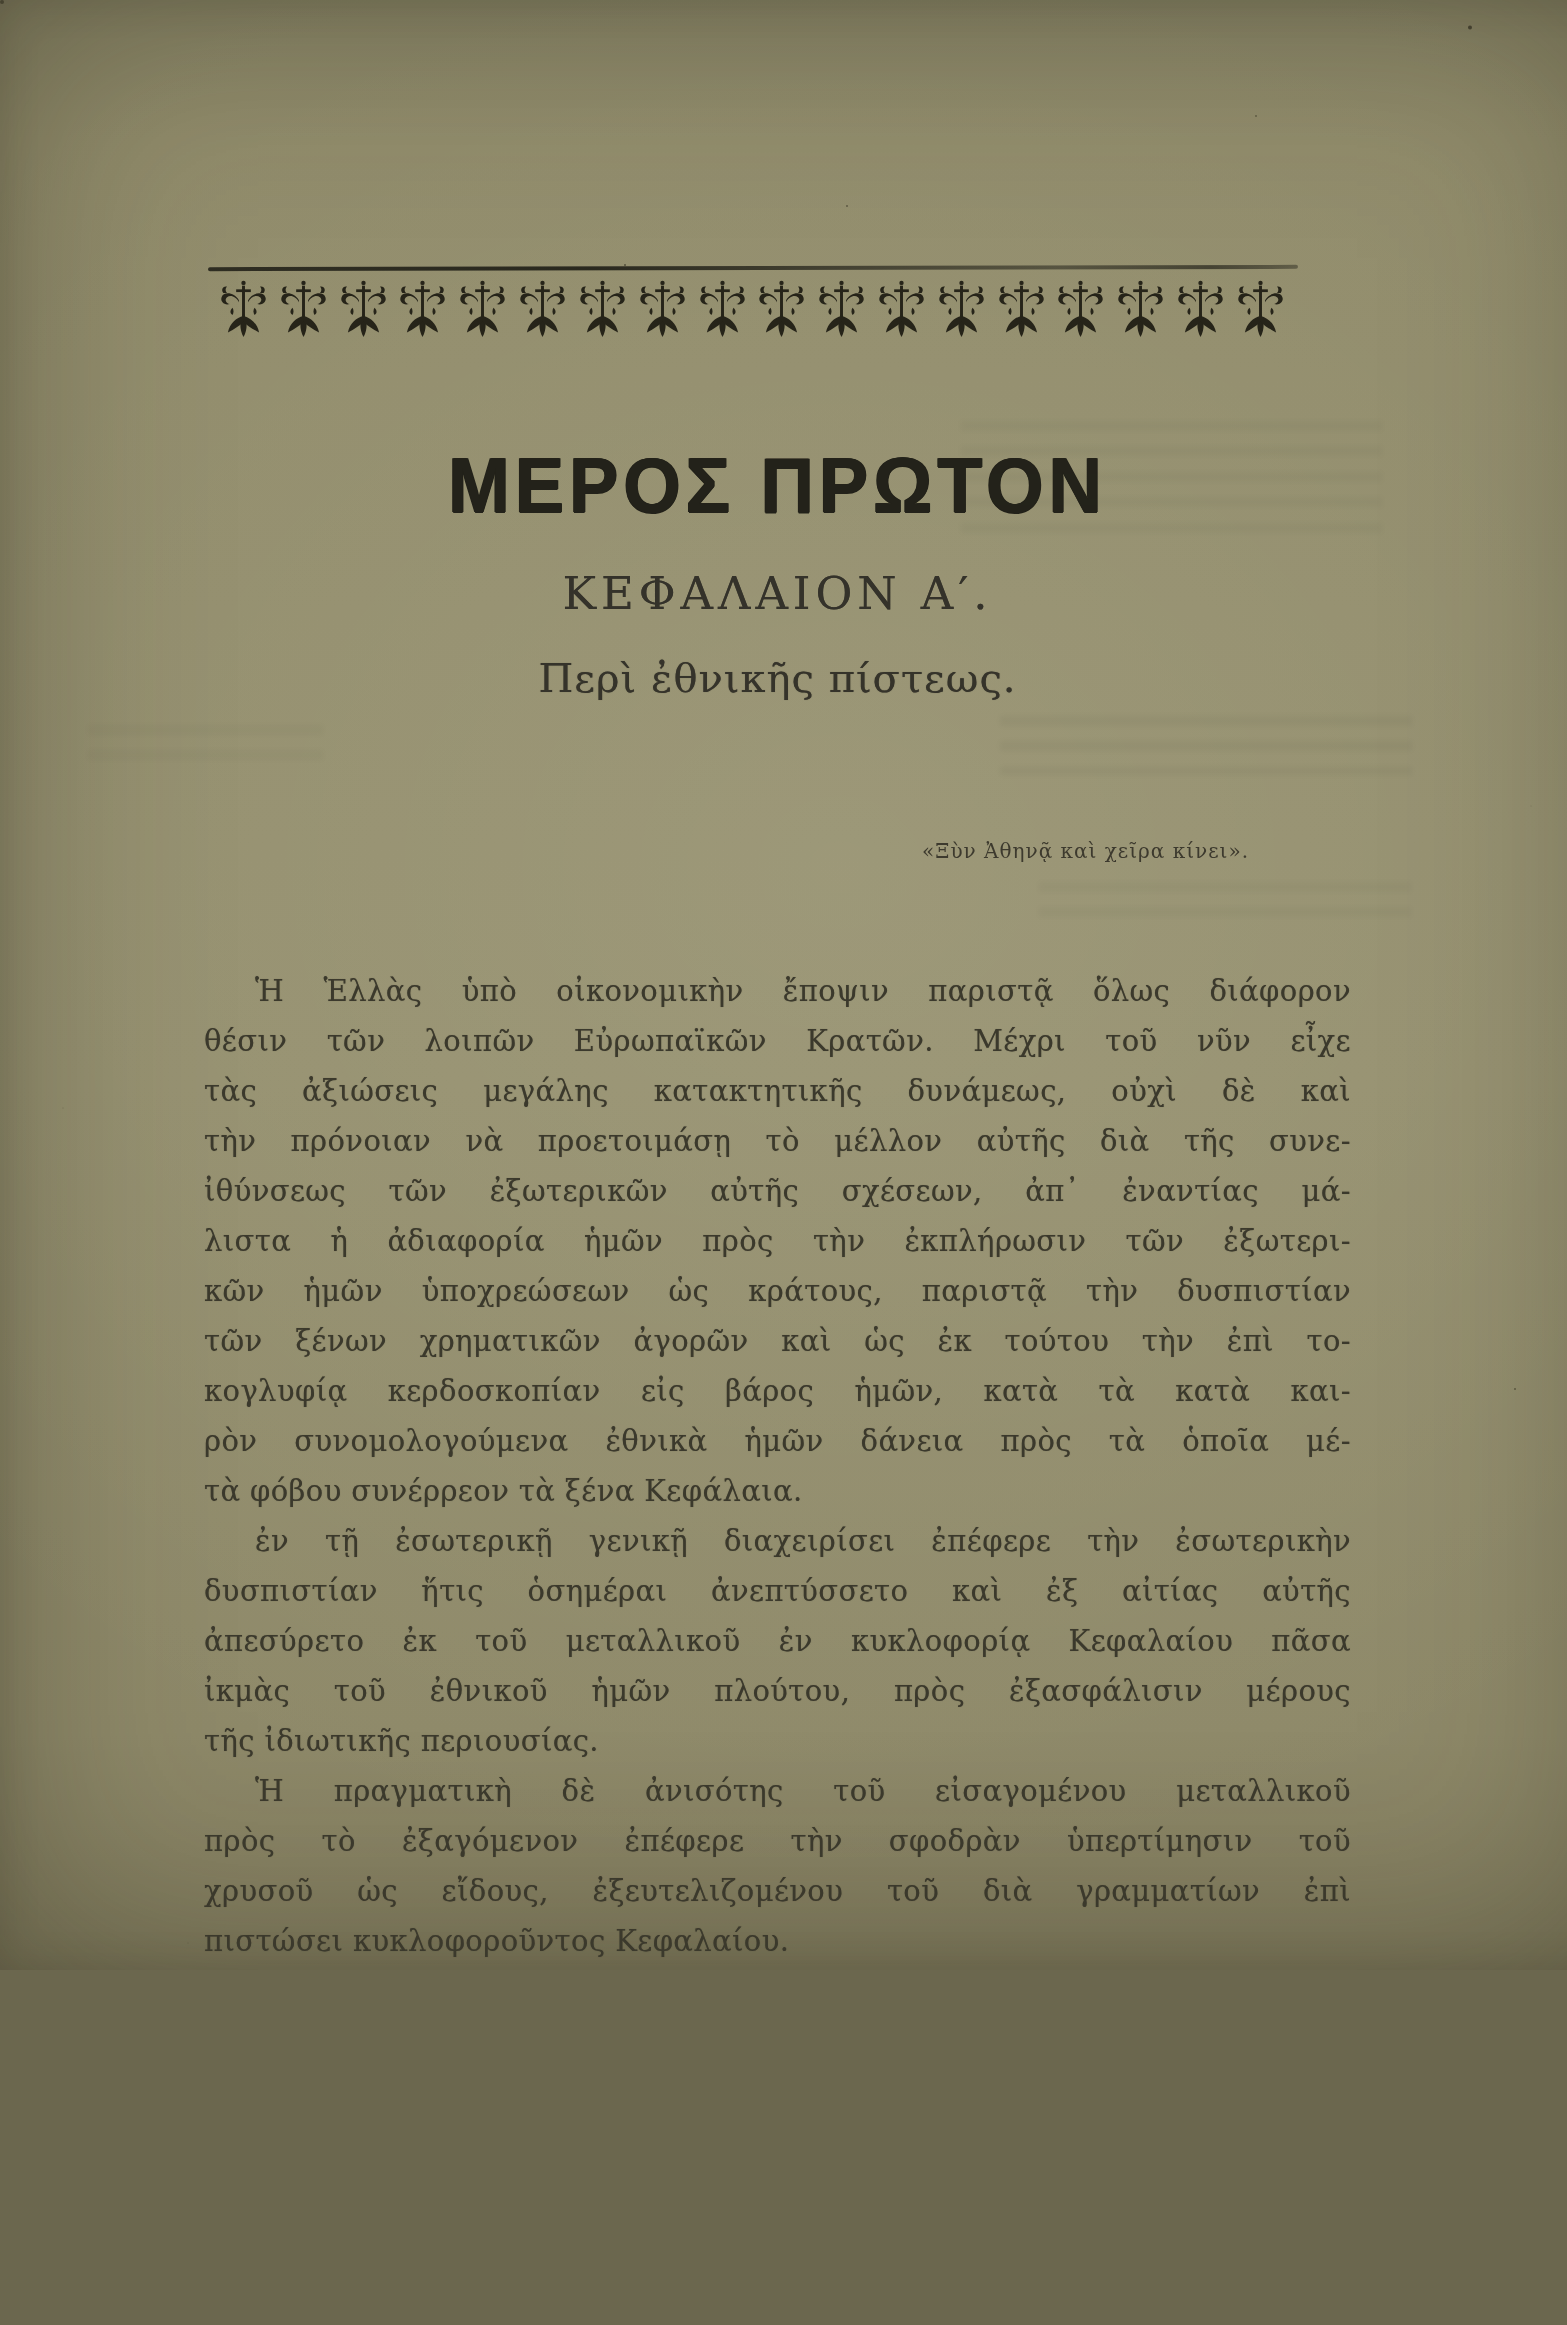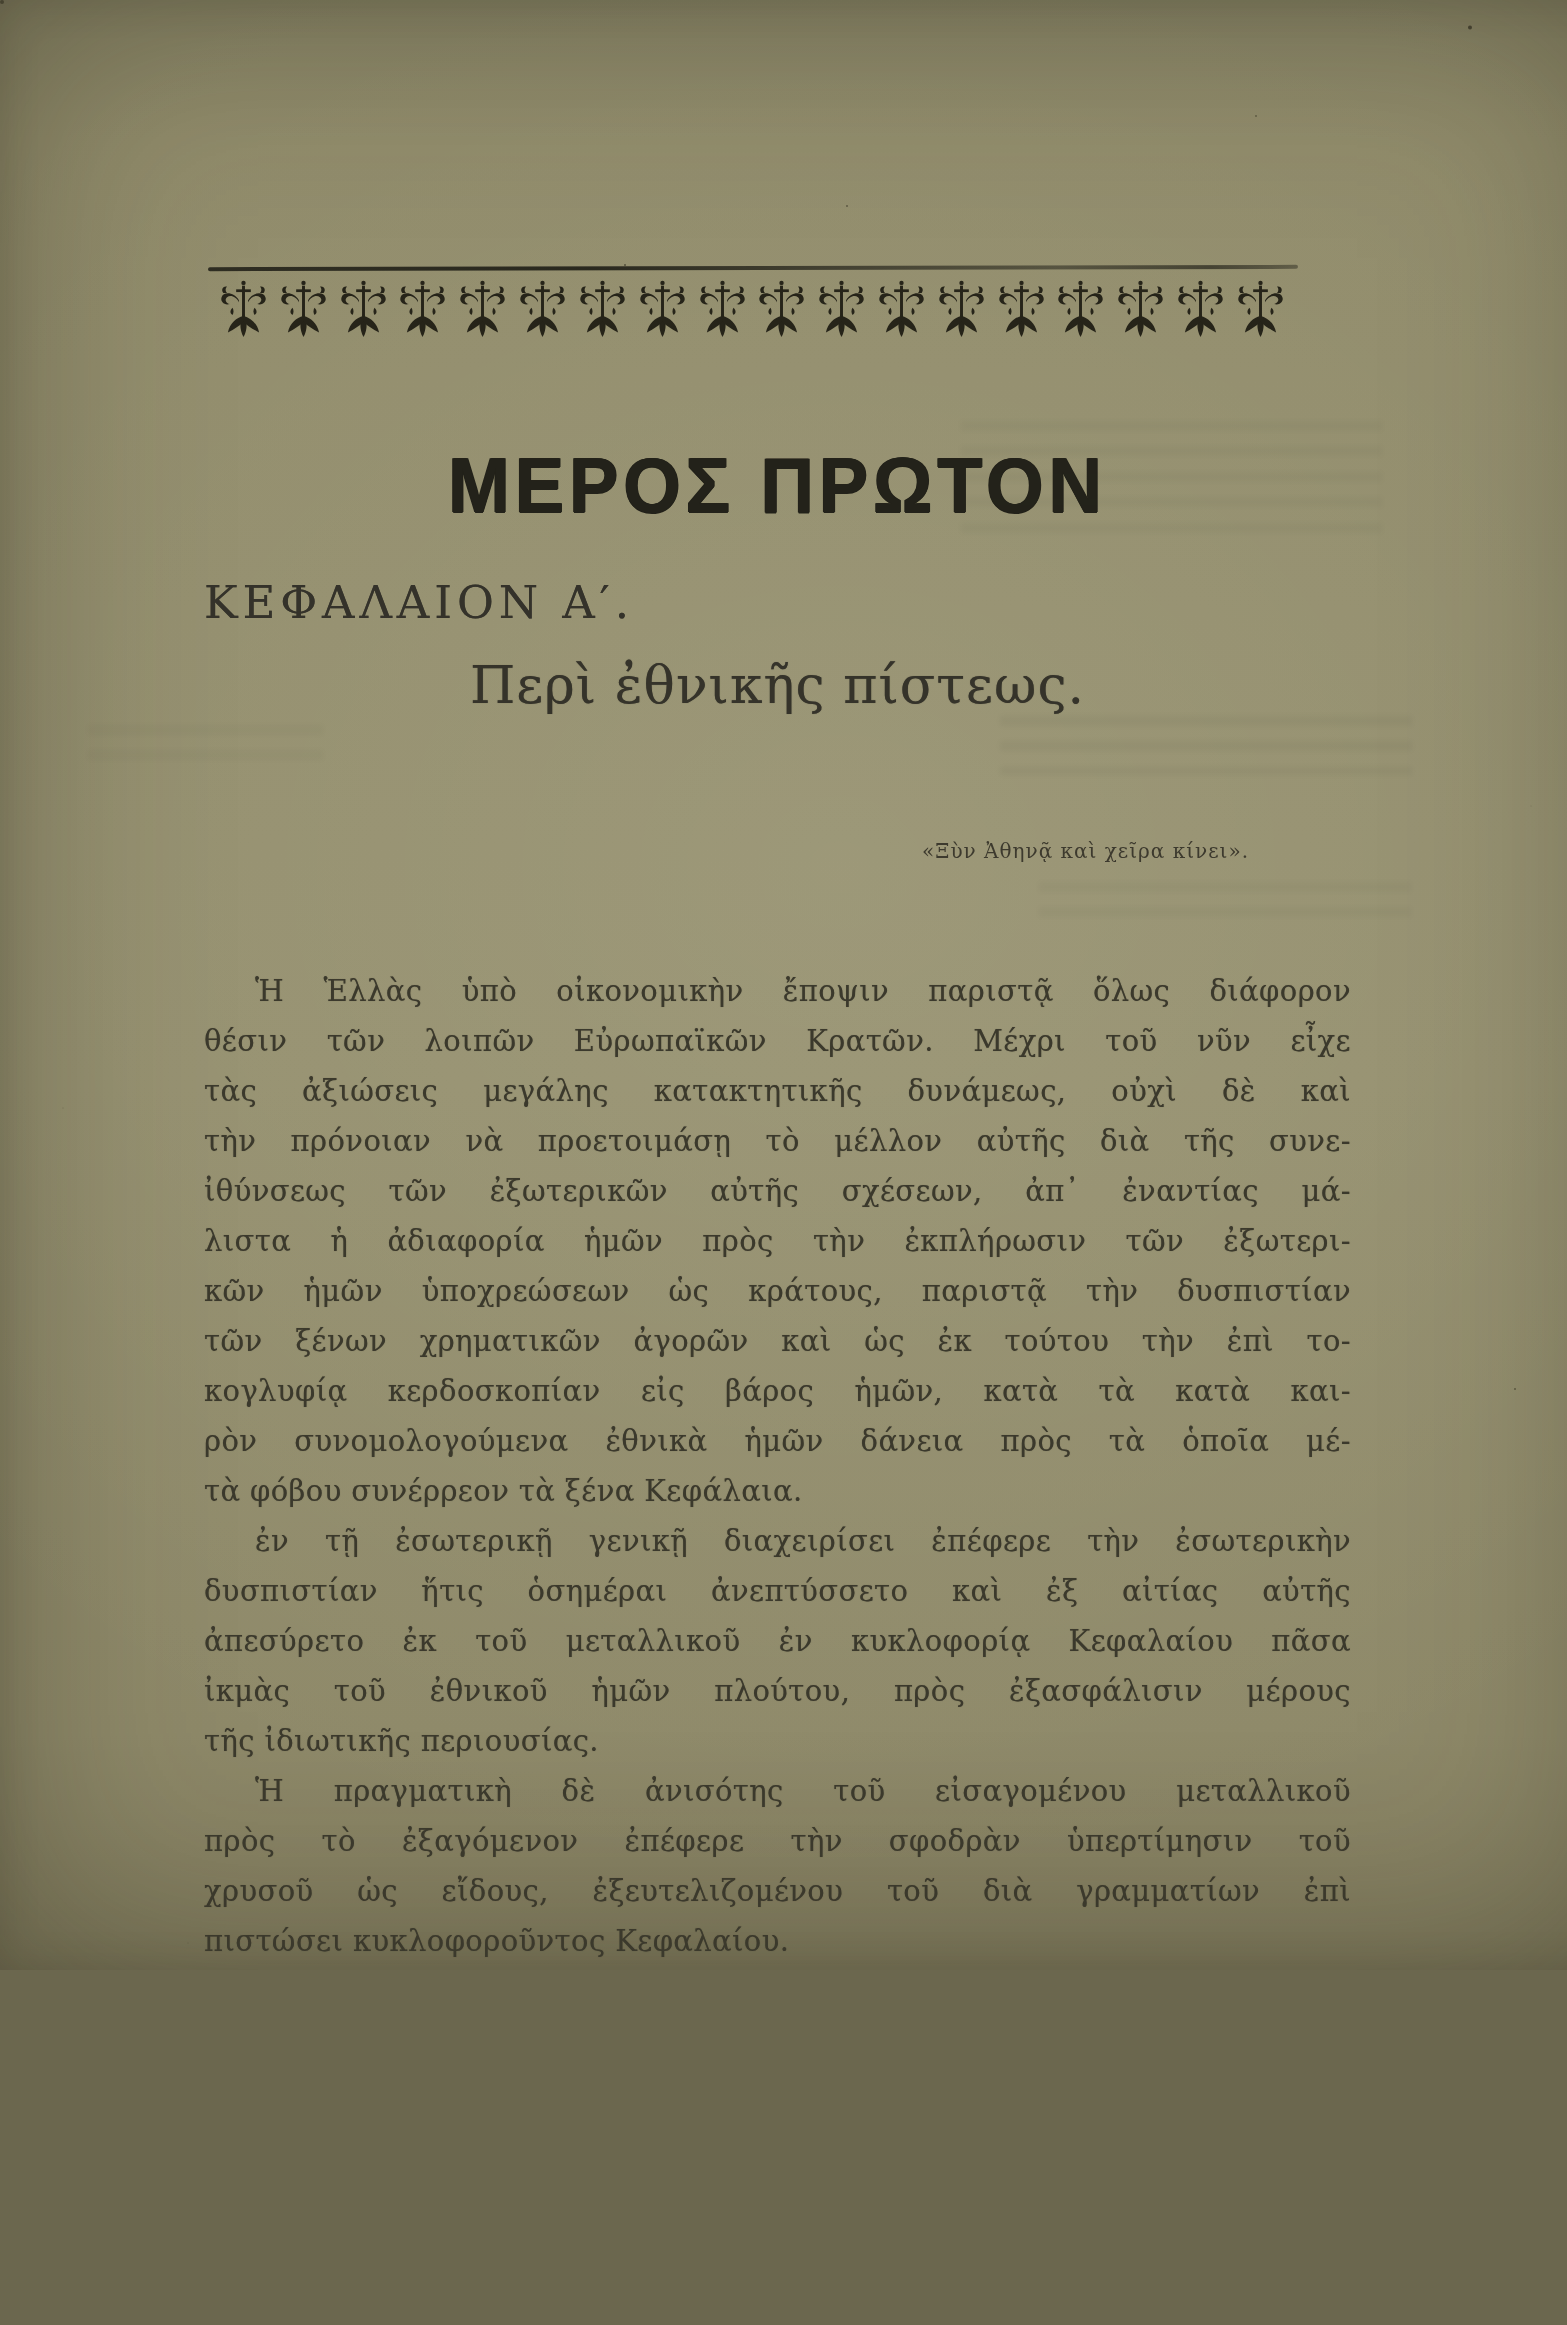--- a/index.html
+++ b/index.html
@@ -38,28 +38,27 @@
 
   .part-title{
     position:absolute;top:443px;text-align:center;
     font-family:"Liberation Sans", sans-serif;
     font-weight:900;font-size:74px;letter-spacing:4.9px;
     color:#23221a;
     text-shadow:0.8px 0 0 currentColor,-0.8px 0 0 currentColor,0 0.6px 0 currentColor;
     transform:scaleY(1.04);
   }
   .chapter-title{
-    position:absolute;top:567px;text-align:left;
+    position:absolute;top:567px;text-align:center;
     font-size:45px;letter-spacing:4.9px;color:#34322a;
     text-shadow:0 0 0.6px rgba(52,50,42,0.8);
-    margin-top:9px;
   }
   .section-heading{
     position:absolute;top:655px;text-align:center;
-    font-size:52px;letter-spacing:1px;color:#35332a;
+    font-size:40px;letter-spacing:1px;color:#35332a;
     text-shadow:0 0 0.7px rgba(53,51,42,0.7);
   }
   .epigraph{
     position:absolute;top:839px;text-align:right;padding-right:102px;
     box-sizing:border-box;
     font-size:20px;letter-spacing:1px;color:#3d3a2e;
   }
 
   .body-text{position:absolute;top:966px;font-size:29px;letter-spacing:0.4px;}
   .paragraph{margin:0;}

